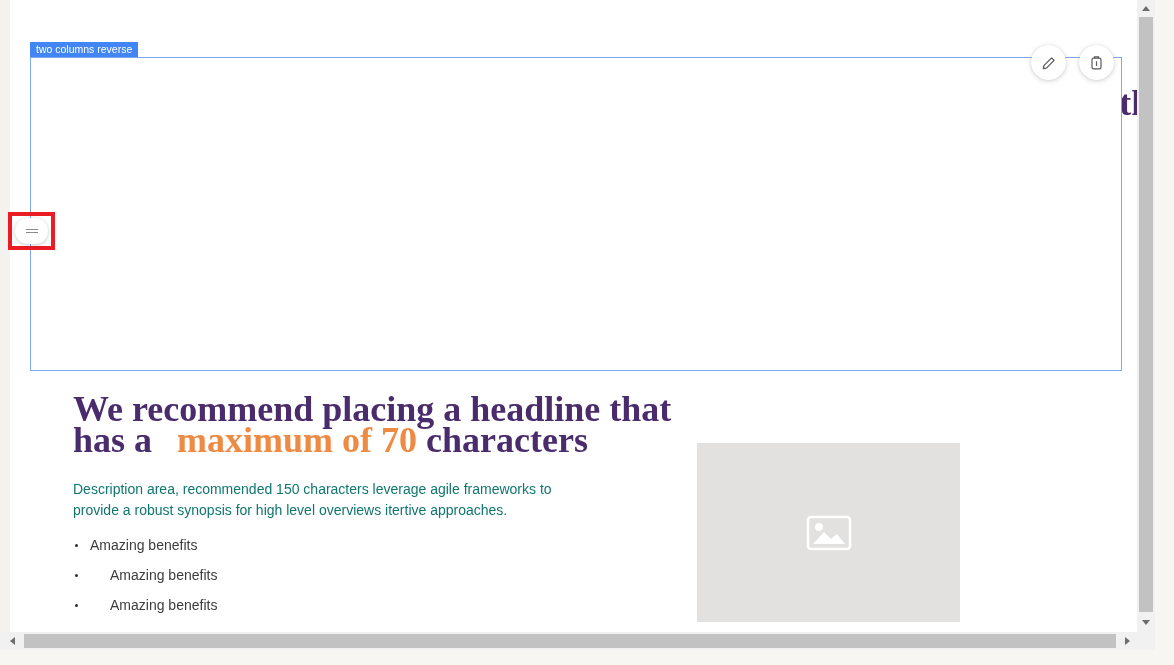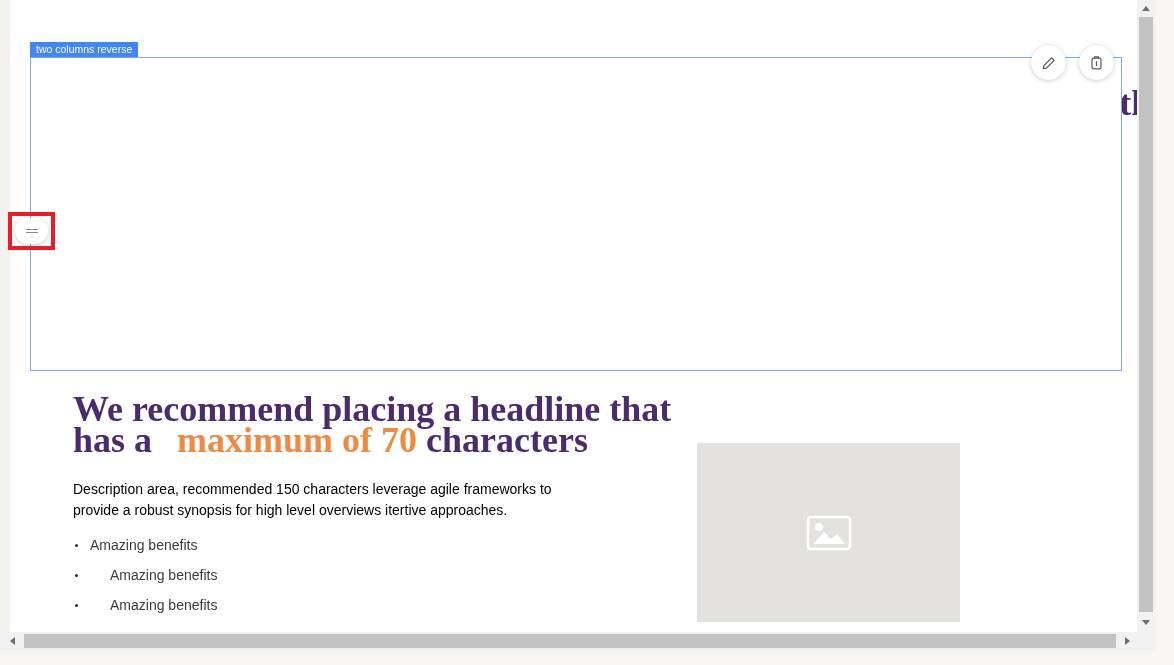--- a/index.html
+++ b/index.html
@@ -89,21 +89,21 @@
   .headline-1 { left:583px; top:88px; }
   .headline-2 { left:73px;  top:394px; }
 
   .subtitle {
     position:absolute; left:583px; top:164px; width:470px;
     text-align:center; font-size:14.5px; color:#6e6e6e;
   }
 
   .description {
     position:absolute; left:73px; top:479px; width:512px;
-    font-size:14px; line-height:21px; color:#000000;
+    font-size:14px; line-height:21px; color:#0f766e;
   }
 
   .bullets { position:absolute; list-style:none; }
   .bullets-1 { left:583px; top:209px; width:300px; }
   .bullets-2 { left:73px;  top:537px; width:300px; }
   .bullet-row { display:flex; align-items:flex-start; margin-bottom:13px; height:16px;text-align:center; }
   .bullets-2 .bullet-row { margin-bottom:14px; }
   .dot { width:3px; height:3px; border-radius:50%; background:#2d2d2d; margin:7px 0 0 2px; flex:none; }
   .bullet-text { font-size:14px; color:#3c3c3c; margin-left:12px; }
   .indent .bullet-text { margin-left:32px; }

